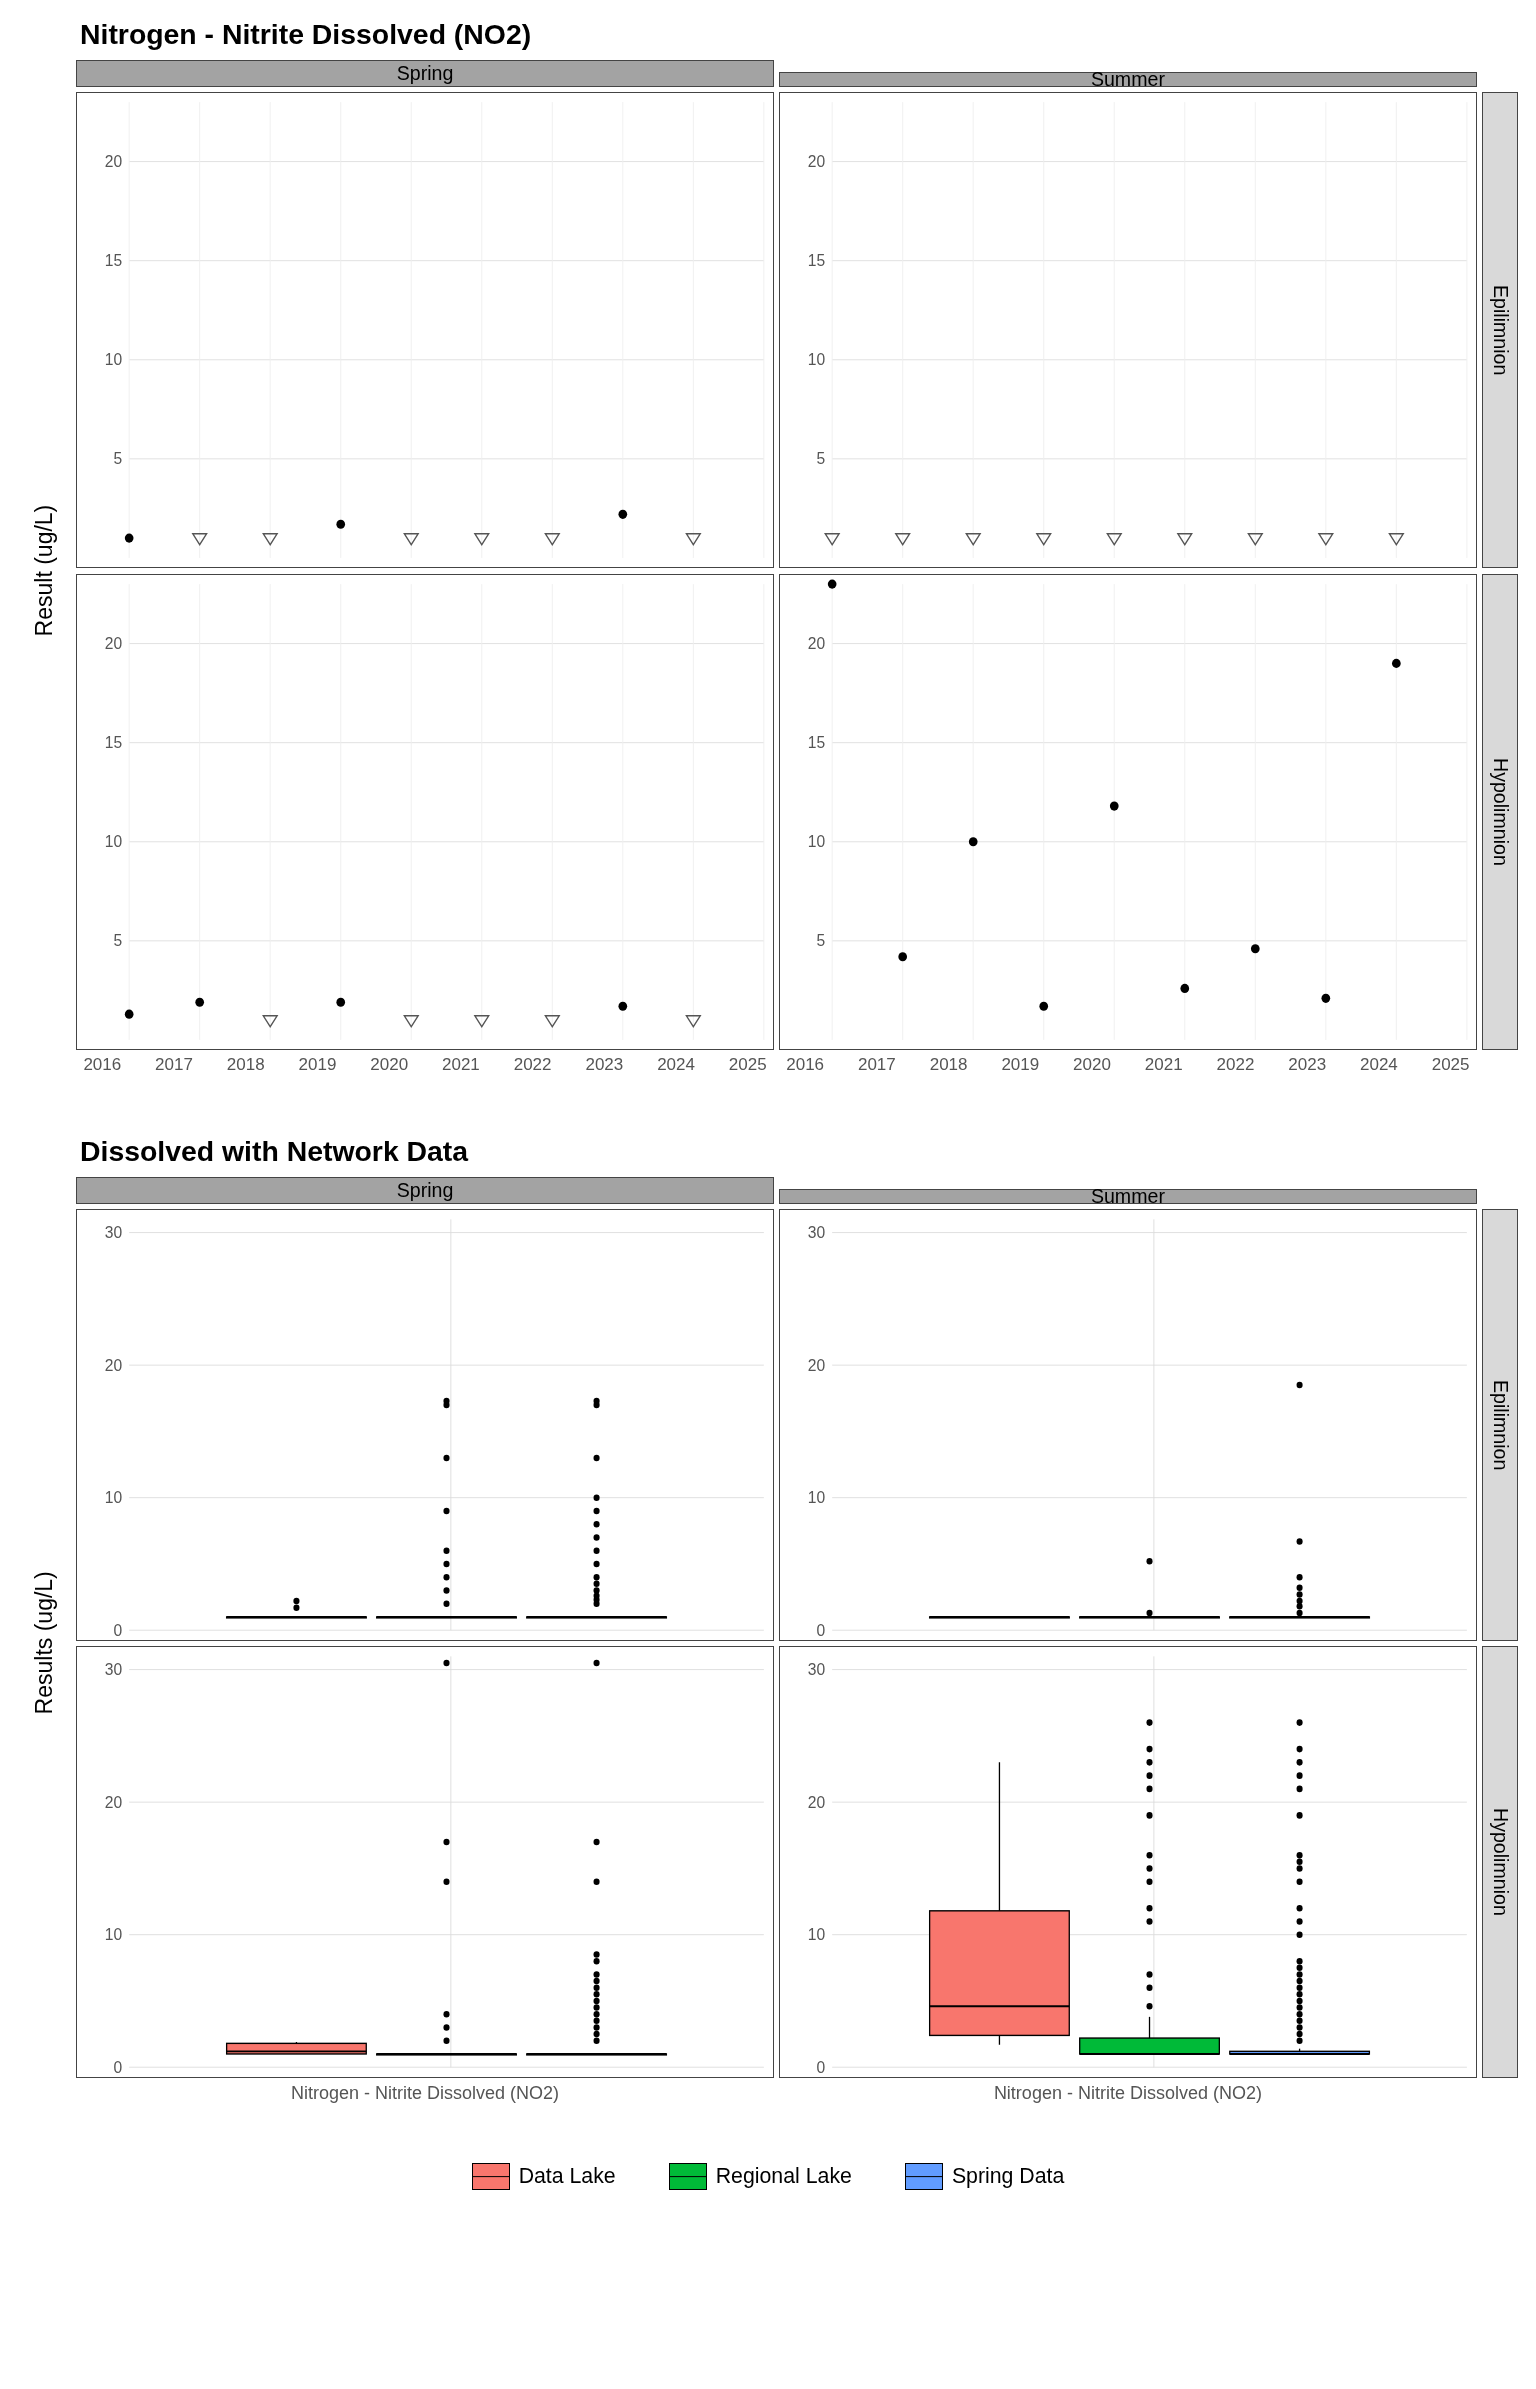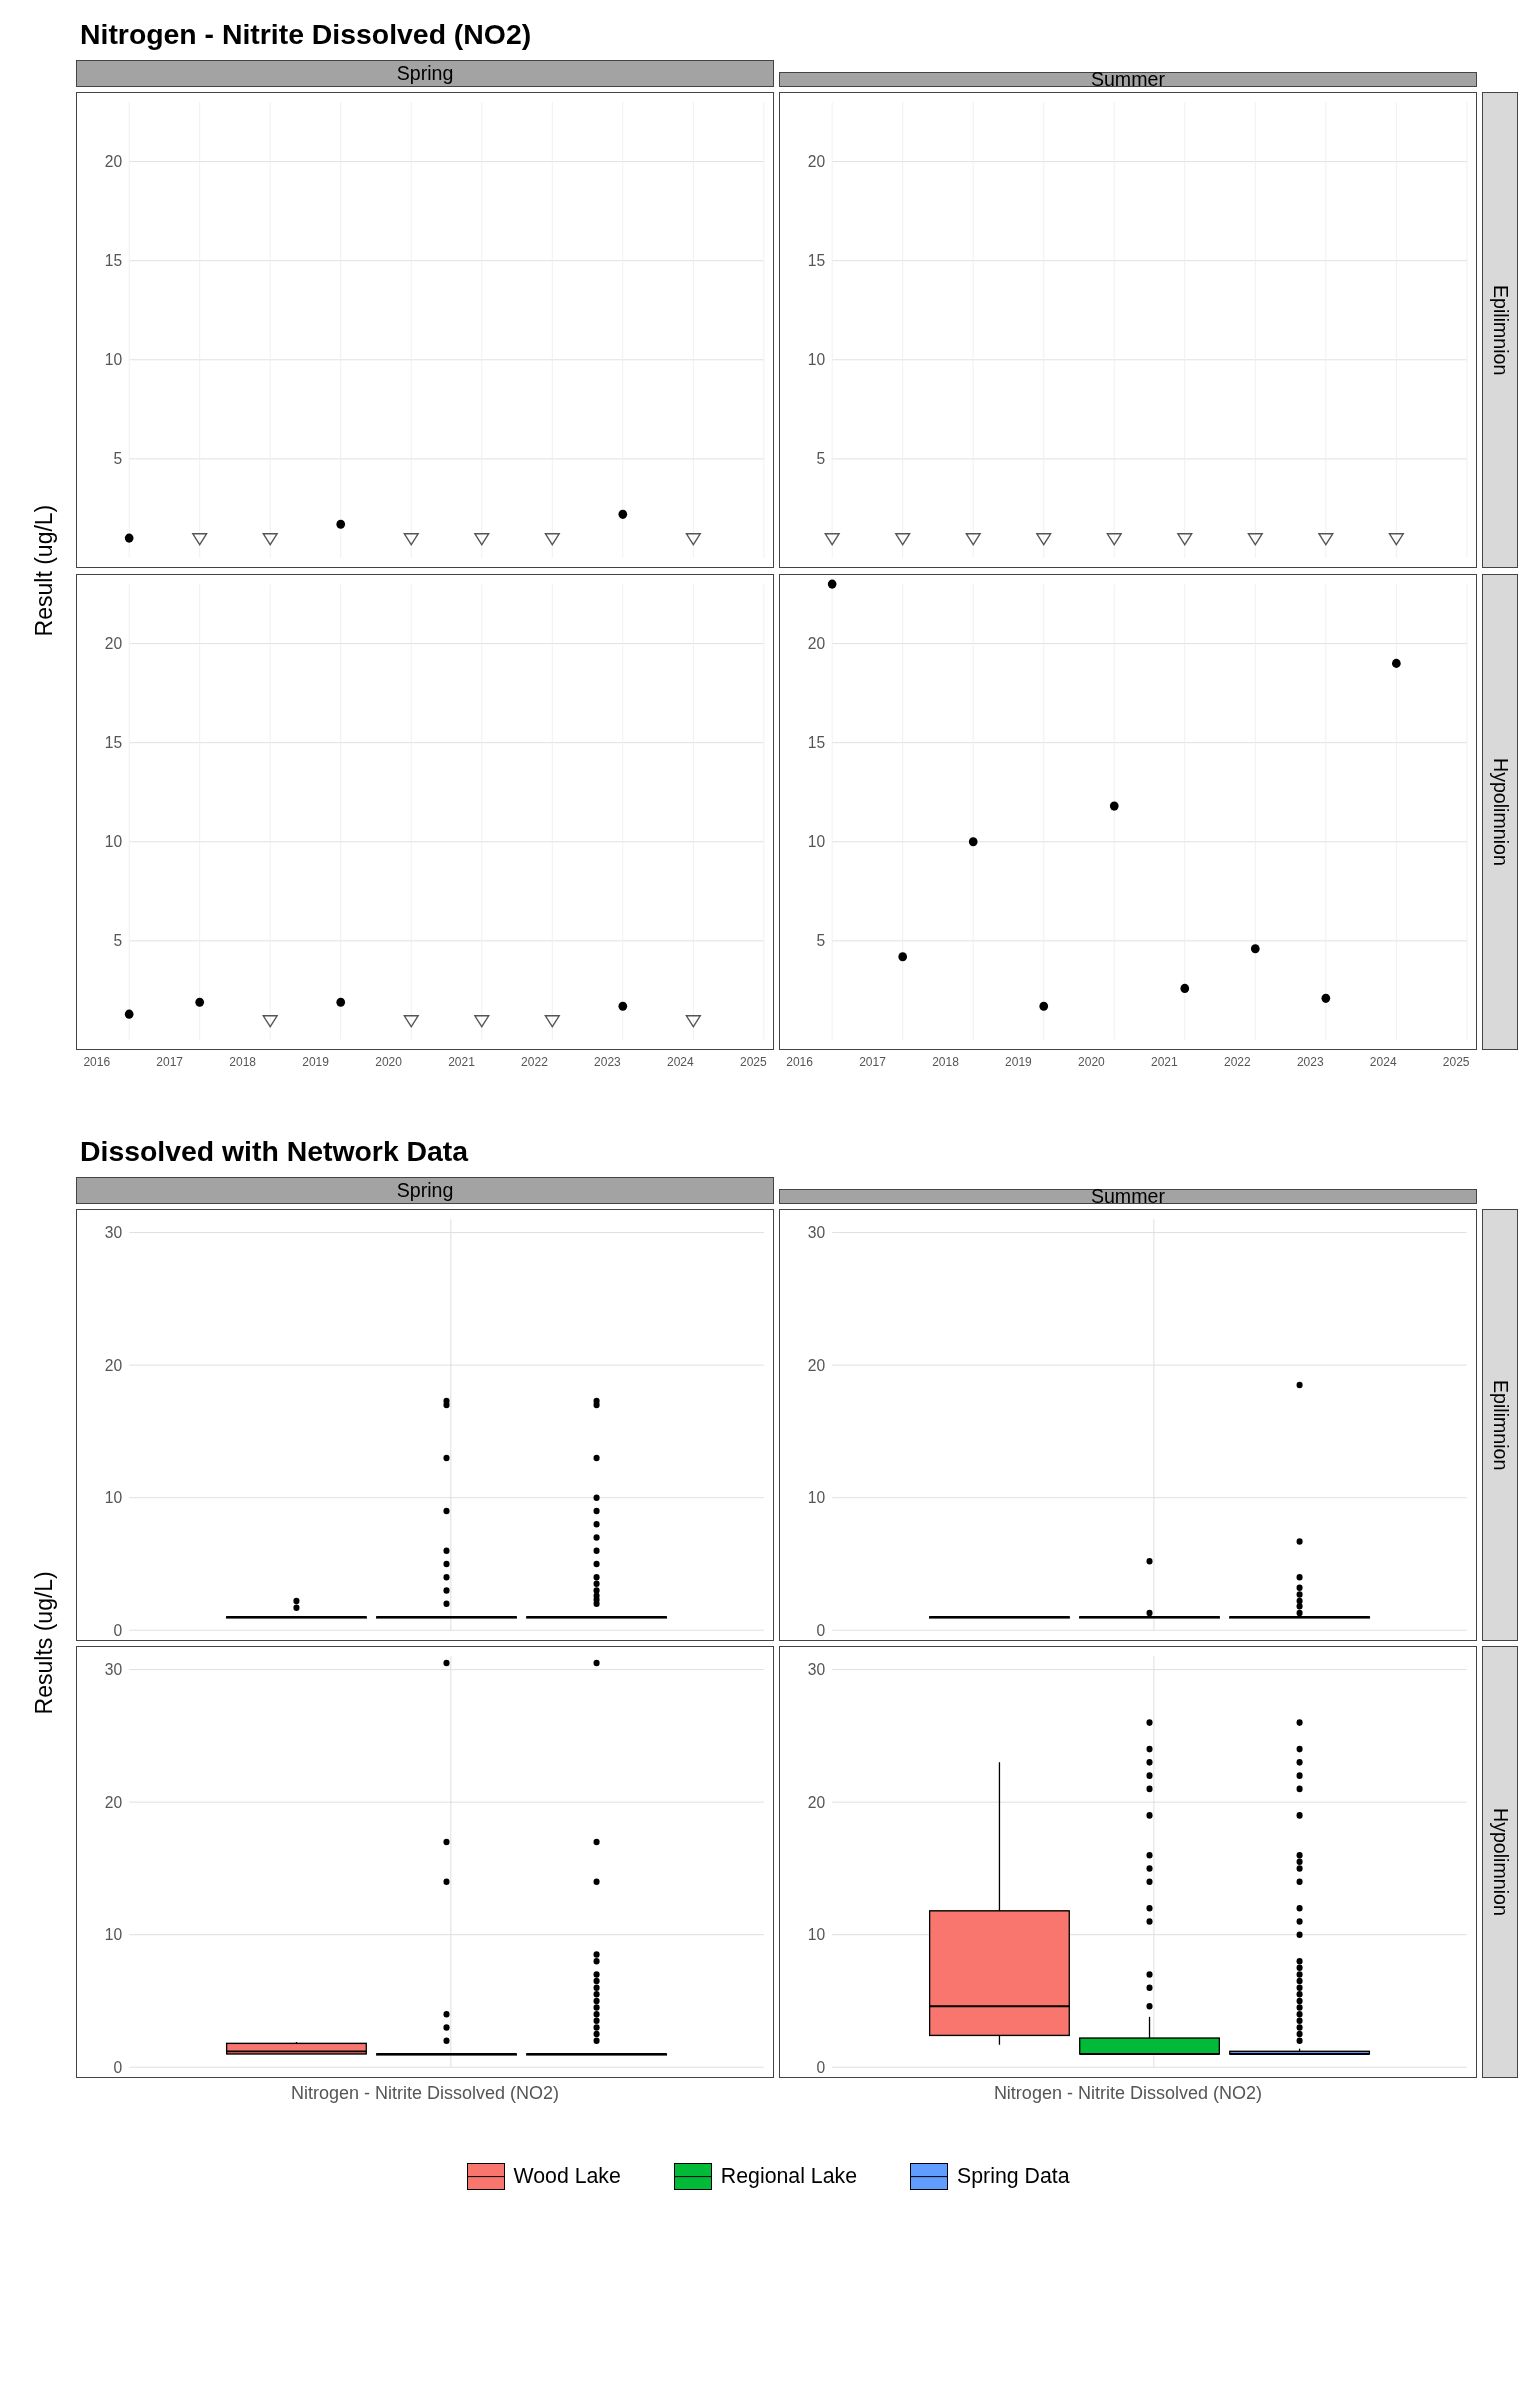--- a/index.html
+++ b/index.html
@@ -69,21 +69,21 @@
   .x-axis-row {
     grid-column: 2 / 4;
     grid-row: 4;
     display: grid;
     grid-template-columns: 1fr 1fr;
     gap: 5.3px;
   }
   .x-ticks {
     display: flex;
     justify-content: space-between;
-    font-size: 12px;
+    font-size: 17px;
     color: #555;
     padding: 0 7.1px;
   }
   .x-ticks-center {
     display:flex;
     justify-content:center;
     font-size:18px;
     color:#555;
   }
   .legend {
@@ -475,21 +475,21 @@
     <div class="x-axis-row">
       <div class="x-ticks-center">Nitrogen - Nitrite Dissolved (NO2)</div>
       <div class="x-ticks-center">Nitrogen - Nitrite Dissolved (NO2)</div>
     </div>
   </div>
 </div>
 
 <div class="legend">
   <div class="legend-item">
     <span class="legend-key lk-red"></span>
-    <span>Wood Lake</span>
+    <span>Data Lake</span>
   </div>
   <div class="legend-item">
     <span class="legend-key lk-green"></span>
     <span>Regional Lake</span>
   </div>
   <div class="legend-item">
     <span class="legend-key lk-blue"></span>
     <span>Spring Data</span>
   </div>
 </div>

